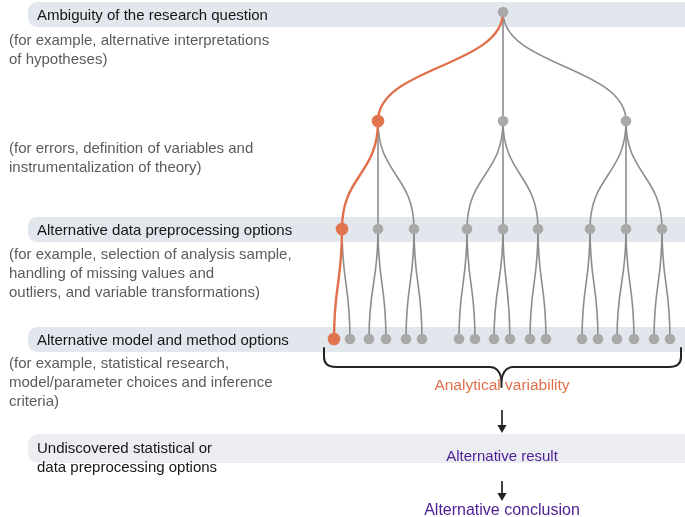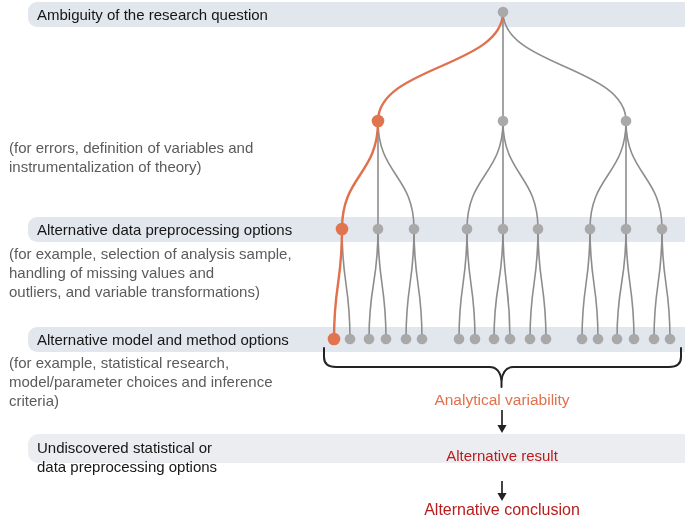--- a/index.html
+++ b/index.html
@@ -23,23 +23,23 @@
   }
   .heading-multiline{line-height:19px;padding-top:4px;}
   .subtitle{
     position:absolute;left:9px;
     font-size:15px;font-weight:400;color:#5b5b5b;
     line-height:19px;white-space:nowrap;
   }
   #tree-svg{position:absolute;left:0;top:0;}
   .flow-label{
     position:absolute;left:352px;width:300px;
-    text-align:center;font-size:15px;color:#b91c1c;white-space:nowrap;
+    text-align:center;font-size:15px;color:#4c1d95;white-space:nowrap;
   }
-  #analytical-variability{top:391px;font-size:15.5px;color:#e0714c;}
+  #analytical-variability{top:376px;font-size:15.5px;color:#e0714c;}
   #alt-result{top:434px;height:44px;line-height:44px;}
   #alt-conclusion{top:501px;font-size:16px;}
 </style>
 </head>
 <body>
 
 <div class="fig">
 
   <div class="band" style="top:2px">
     <div class="heading">Ambiguity of the research question</div>
@@ -51,20 +51,22 @@
     <div class="heading">Alternative model and method options</div>
   </div>
   <div class="band tall" style="top:434px">
     <div class="heading heading-multiline">
       <div>Undiscovered statistical or</div>
       <div>data preprocessing options</div>
     </div>
   </div>
 
   <div class="subtitle" style="top:30px">
+    <div>(for example, alternative interpretations</div>
+    <div>of hypotheses)</div>
   </div>
   <div class="subtitle" style="top:138px">
     <div>(for errors, definition of variables and</div>
     <div>instrumentalization of theory)</div>
   </div>
   <div class="subtitle" style="top:244px">
     <div>(for example, selection of analysis sample,</div>
     <div>handling of missing values and</div>
     <div>outliers, and variable transformations)</div>
   </div>

